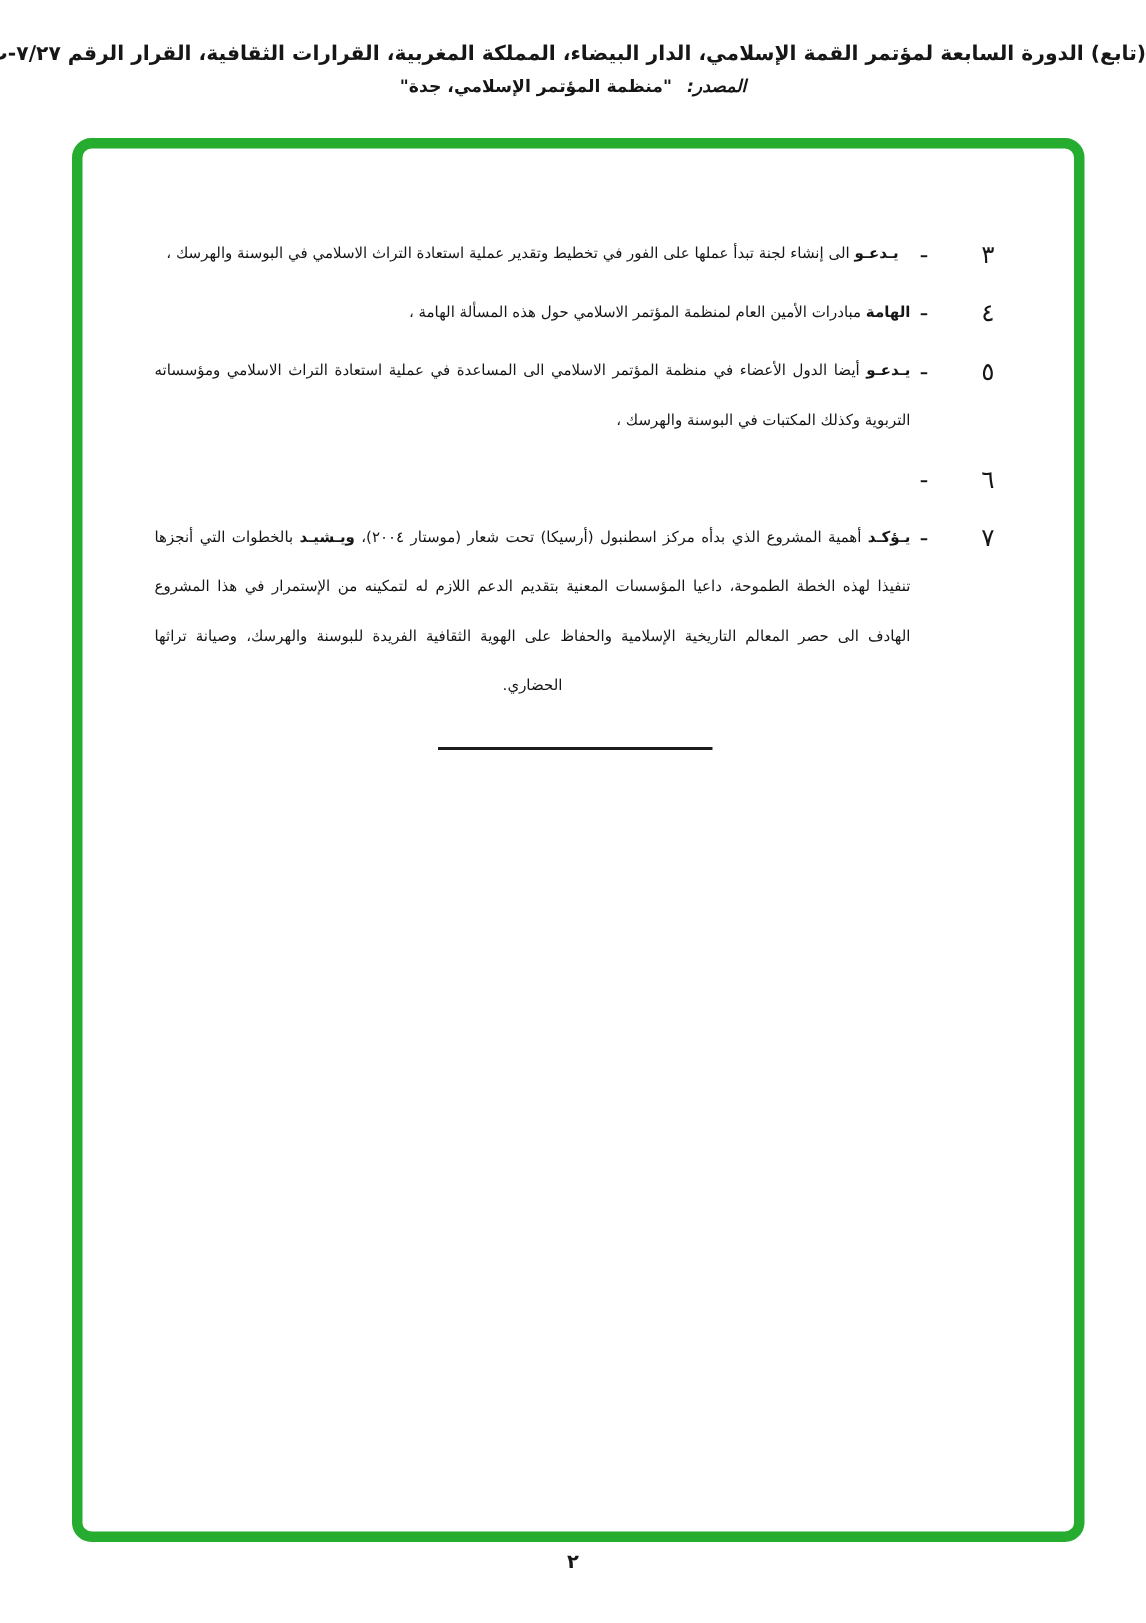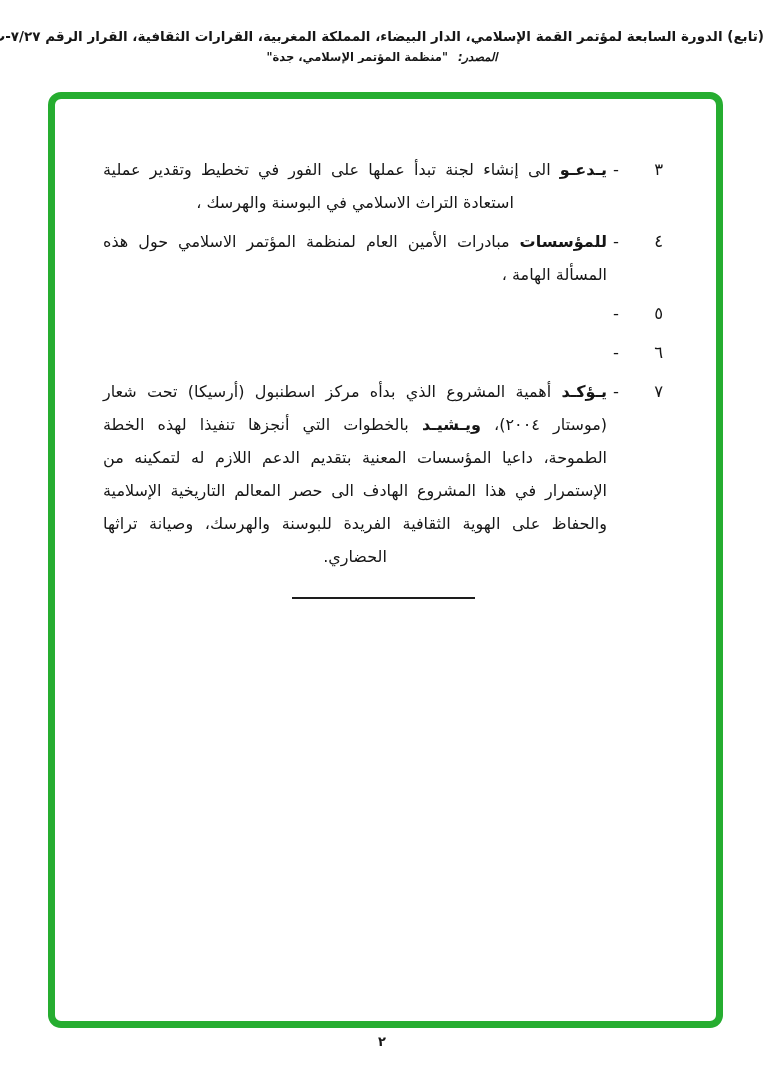--- a/index.html
+++ b/index.html
@@ -69,21 +69,21 @@
     justify-content: space-between;
     align-items: baseline;
     font-size: 16.5px;
     line-height: 33px;
     padding-left: 6px;
     box-sizing: border-box;
   }
   .item-text {
     flex: 1;
     margin: 0;
-    font-size: 16px;
+    font-size: 10px;
     line-height: 33px;
     text-align: justify;
     text-justify: inter-word;
   }
   .item-text.center-last { text-align-last: center; }
   .lead { font-weight: bold; }
   
   .divider {
     width: 183px;
     height: 2px;
@@ -126,29 +126,32 @@
           <span class="lead">يـدعـو</span><span> الى إنشاء لجنة تبدأ عملها على الفور في تخطيط وتقدير عملية استعادة التراث الاسلامي في البوسنة والهرسك ،</span>
         </p>
       </li>
 
       <li class="item">
         <span class="num-cell">
           <span>٤</span>
           <span>-</span>
         </span>
         <p class="item-text">
-          <span class="lead">للمؤسسات</span><span> مبادرات الأمين العام لمنظمة المؤتمر الاسلامي حول هذه المسألة الهامة ،</span>
+          <span class="lead">الهامة</span><span> مبادرات الأمين العام لمنظمة المؤتمر الاسلامي حول هذه المسألة الهامة ،</span>
         </p>
       </li>
 
       <li class="item">
         <span class="num-cell">
           <span>٥</span>
           <span>-</span>
         </span>
+        <p class="item-text">
+          <span class="lead">يـدعـو</span><span> أيضا الدول الأعضاء في منظمة المؤتمر الاسلامي الى المساعدة في عملية استعادة التراث الاسلامي ومؤسساته التربوية وكذلك المكتبات في البوسنة والهرسك ،</span>
+        </p>
       </li>
 
       <li class="item">
         <span class="num-cell">
           <span>٦</span>
           <span>-</span>
         </span>
       </li>
 
       <li class="item">

